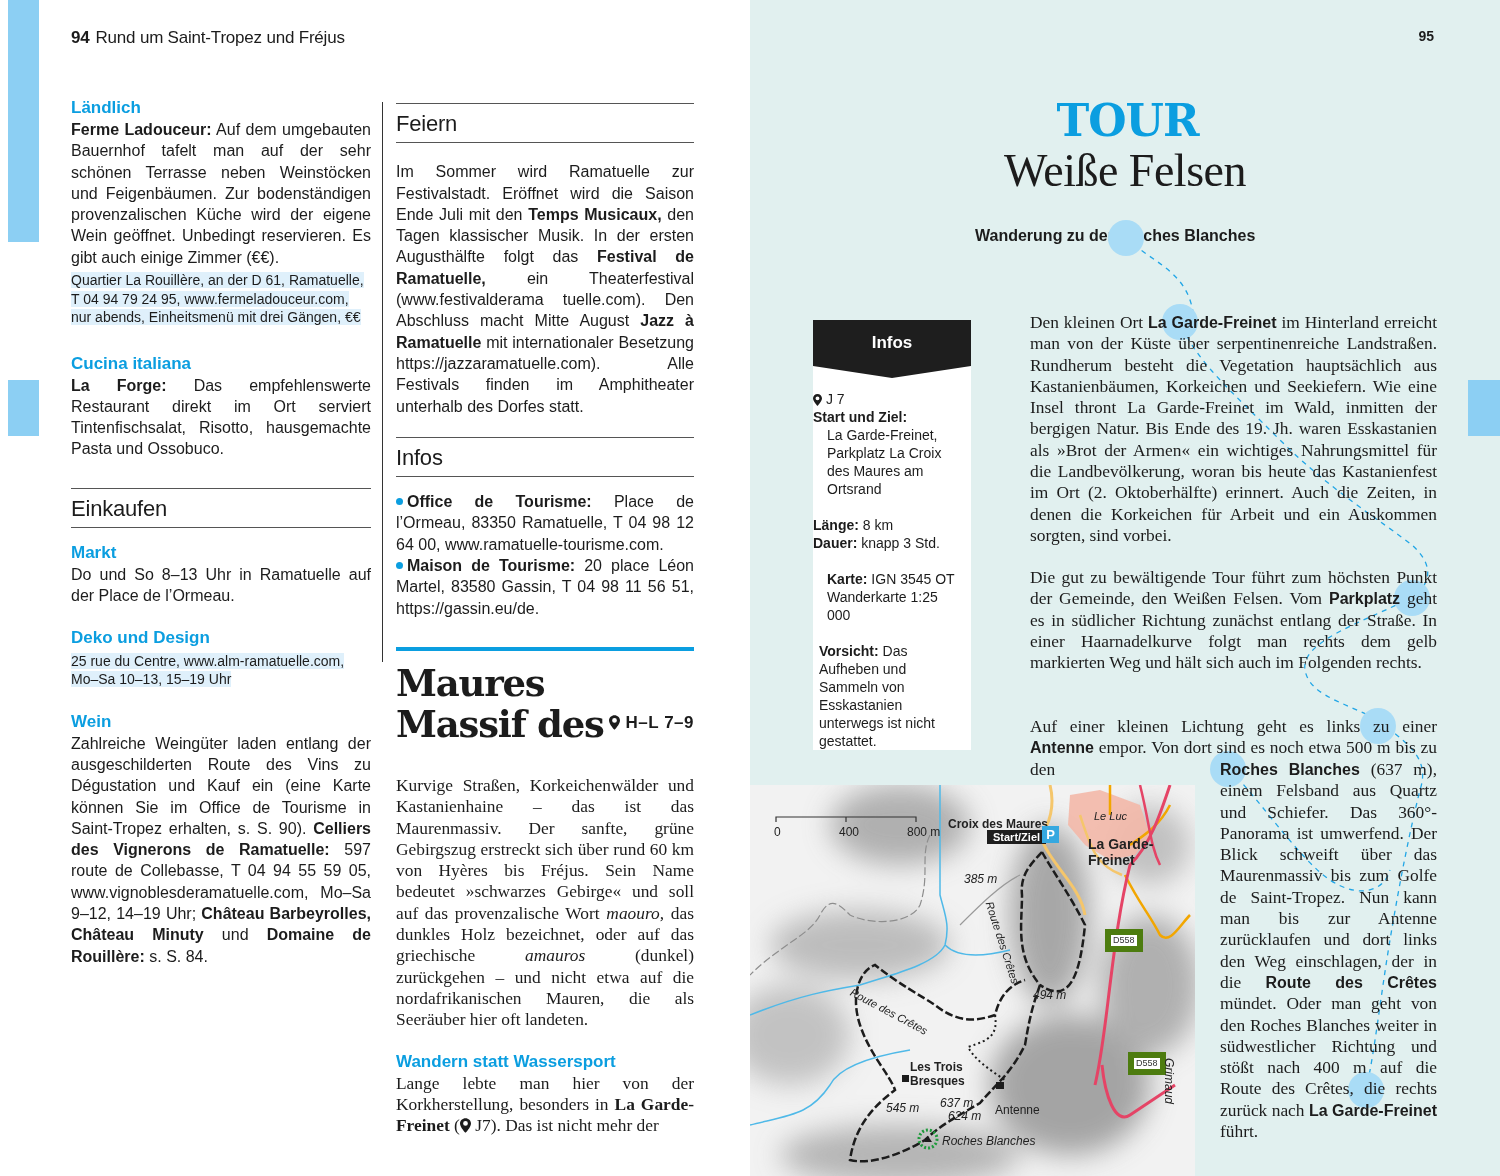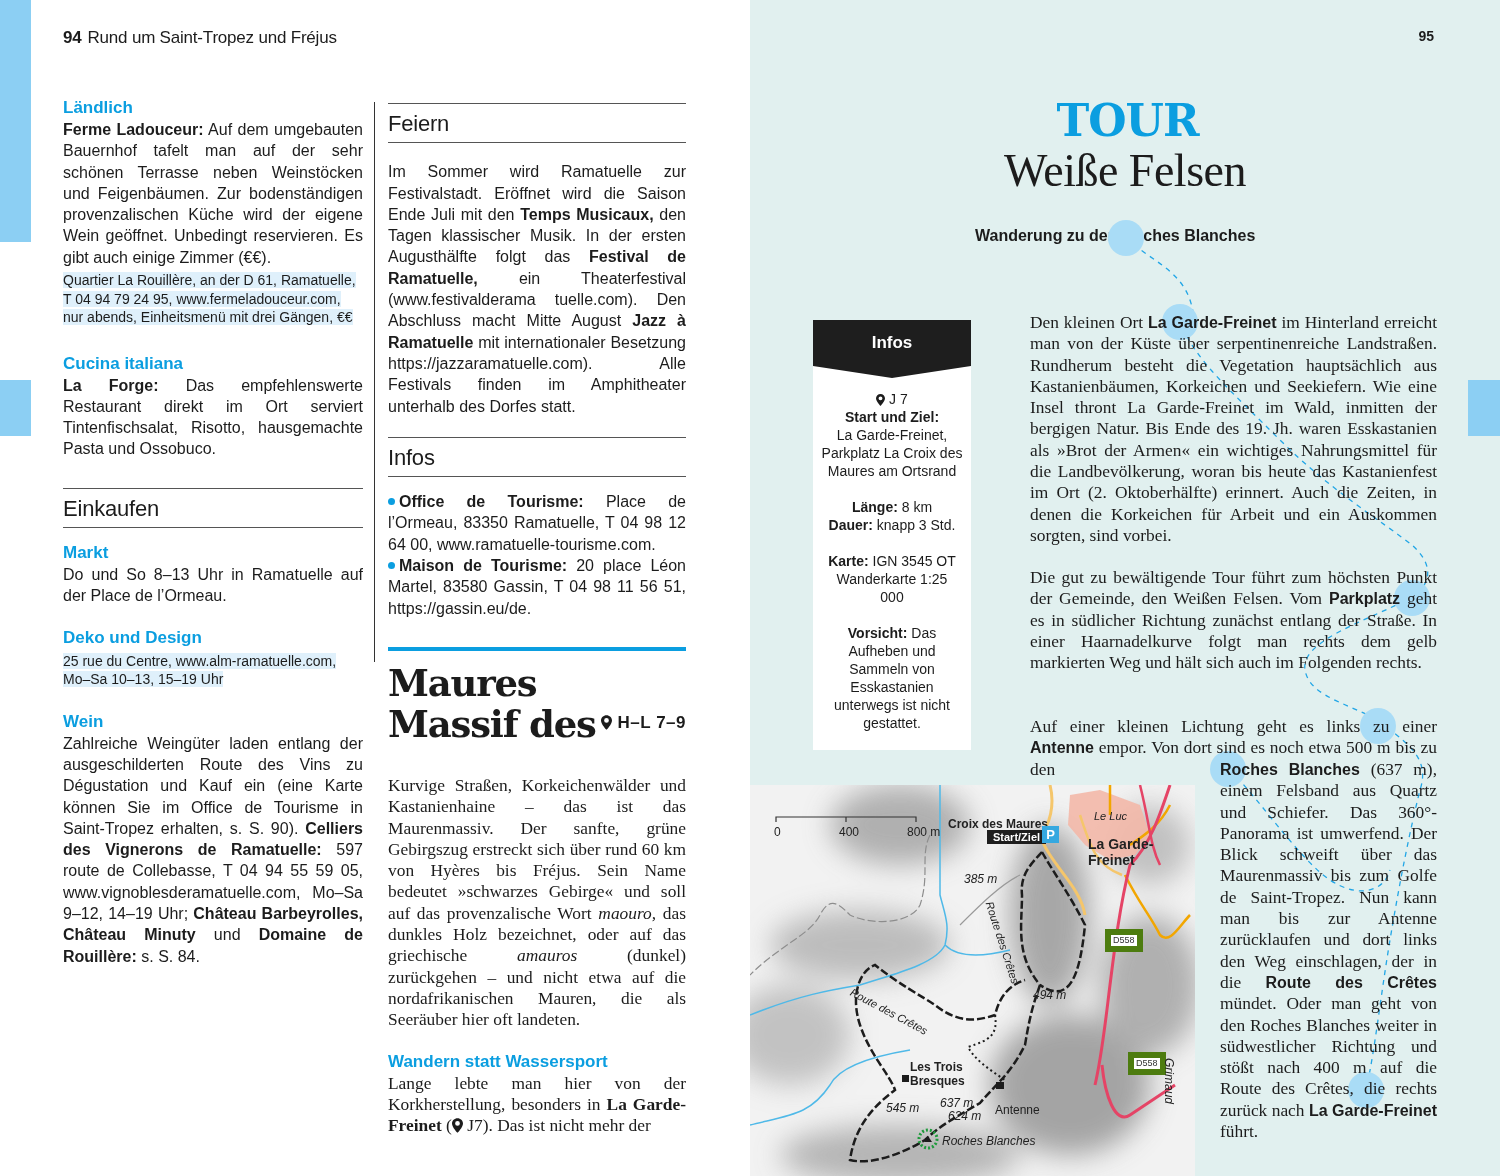--- a/index.html
+++ b/index.html
@@ -1,19 +1,19 @@
 <!DOCTYPE html>
 <html><head>
 <meta charset="utf-8">
 <style>
   * { box-sizing: border-box; margin: 0; padding: 0; }
   html, body { width: 1500px; height: 1176px; overflow: hidden; background: #fff; }
   body { position: relative; font-family: "Liberation Sans", sans-serif; color: #1c1c1c; }
 
-  .page-left { position: absolute; left: 0; top: 0; width: 750px; height: 1055px; background: #ffffff; }
+  .page-left { position: absolute; left: 8px; top: 0; width: 750px; height: 1055px; background: #ffffff; }
   .page-right { position: absolute; left: 750px; top: 0; width: 750px; height: 1176px; background: #e1f0ef; }
 
   .thumb-tab { position: absolute; background: #8ccff3; }
 
   .running-head { position: absolute; left: 63px; top: 28px; font-size: 17px; letter-spacing: -0.2px; }
   .running-head b { font-weight: bold; margin-right: 6px; }
   .page-num-right { position: absolute; right: 66px; top: 28px; font-size: 14px; font-weight: bold; }
 
   
   .col1 { position: absolute; left: 63px; top: 97px; width: 300px; font-size: 16px; line-height: 21.3px; }
@@ -40,21 +40,21 @@
   .pin { display: inline-block; width: 11px; height: 15px; vertical-align: -2px; }
 
   
   .tour-word { position: absolute; left: 1050px; top: 95px; width: 155px; text-align: center; font-family: "DejaVu Serif", serif; font-weight: bold; color: #0b9ee0; font-size: 44px; letter-spacing: -1px; }
   .tour-title { position: absolute; left: 1000px; top: 144px; width: 250px; text-align: center; font-family: "Liberation Serif", serif; font-size: 46px; letter-spacing: -0.5px; }
   .tour-sub { position: absolute; left: 975px; top: 227px; font-weight: bold; font-size: 16px; }
 
   .infos-box { position: absolute; left: 813px; top: 320px; width: 158px; height: 430px; background: #fff; }
   .infos-banner { position: relative; height: 46px; background: #1e1e1e; color: #fff; text-align: center; font-weight: bold; font-size: 17px; line-height: 46px; }
   .infos-arrow { position: absolute; left: 0; top: 46px; width: 0; height: 0; border-left: 79px solid transparent; border-right: 79px solid transparent; border-top: 12px solid #1e1e1e; }
-  .infos-body { text-align: center; font-size: 14px; line-height: 18px; padding-top: 24px; }
+  .infos-body { text-align: left; font-size: 14px; line-height: 18px; padding-top: 24px; }
   .infos-body b { font-weight: bold; }
   .infos-gap { height: 18px; }
 
   .tour-text { position: absolute; font-family: "Liberation Serif", serif; font-size: 17.4px; line-height: 21.3px; text-align: justify; color: #1c1c1c; }
   .tour-text b { font-family: "Liberation Sans", sans-serif; font-weight: bold; font-size: 16px; }
   .tp1 { left: 1030px; top: 312px; width: 407px; }
   .tp2 { left: 1030px; top: 567px; width: 407px; }
   .tp3 { left: 1030px; top: 716px; width: 407px; }
   .tp4 { left: 1220px; top: 759px; width: 217px; }
 
@@ -200,21 +200,21 @@
   <div class="infos-banner">Infos</div>
   <div class="infos-arrow"></div>
   <div class="infos-body">
     <div>
       <svg class="pin" viewBox="0 0 12 16" style="width:9px;height:12px">
           <path d="M6 0C2.7 0 0 2.6 0 5.8 0 10 6 16 6 16s6-6 6-10.2C12 2.6 9.3 0 6 0zm0 8.4A2.6 2.6 0 1 1 6 3.2a2.6 2.6 0 0 1 0 5.2z" fill="#1c1c1c"></path>
         </svg>
       <span>J 7</span>
     </div>
     <div><b>Start und Ziel:</b></div>
-    <div style="padding:0 0">La Garde-Freinet, Parkplatz La Croix des Maures am Ortsrand</div>
+    <div style="padding:0 14px">La Garde-Freinet, Parkplatz La Croix des Maures am Ortsrand</div>
     <div class="infos-gap"></div>
     <div><b>Länge:</b> <span>8 km</span></div>
     <div><b>Dauer:</b> <span>knapp 3 Std.</span></div>
     <div class="infos-gap"></div>
     <div style="padding:0 14px"><b>Karte:</b> <span>IGN 3545 OT Wanderkarte 1:25 000</span></div>
     <div class="infos-gap"></div>
     <div style="padding:0 6px"><b>Vorsicht:</b> <span>Das Aufheben und Sammeln von Esskastanien unterwegs ist nicht gestattet.</span></div>
   </div>
 </div>
 

